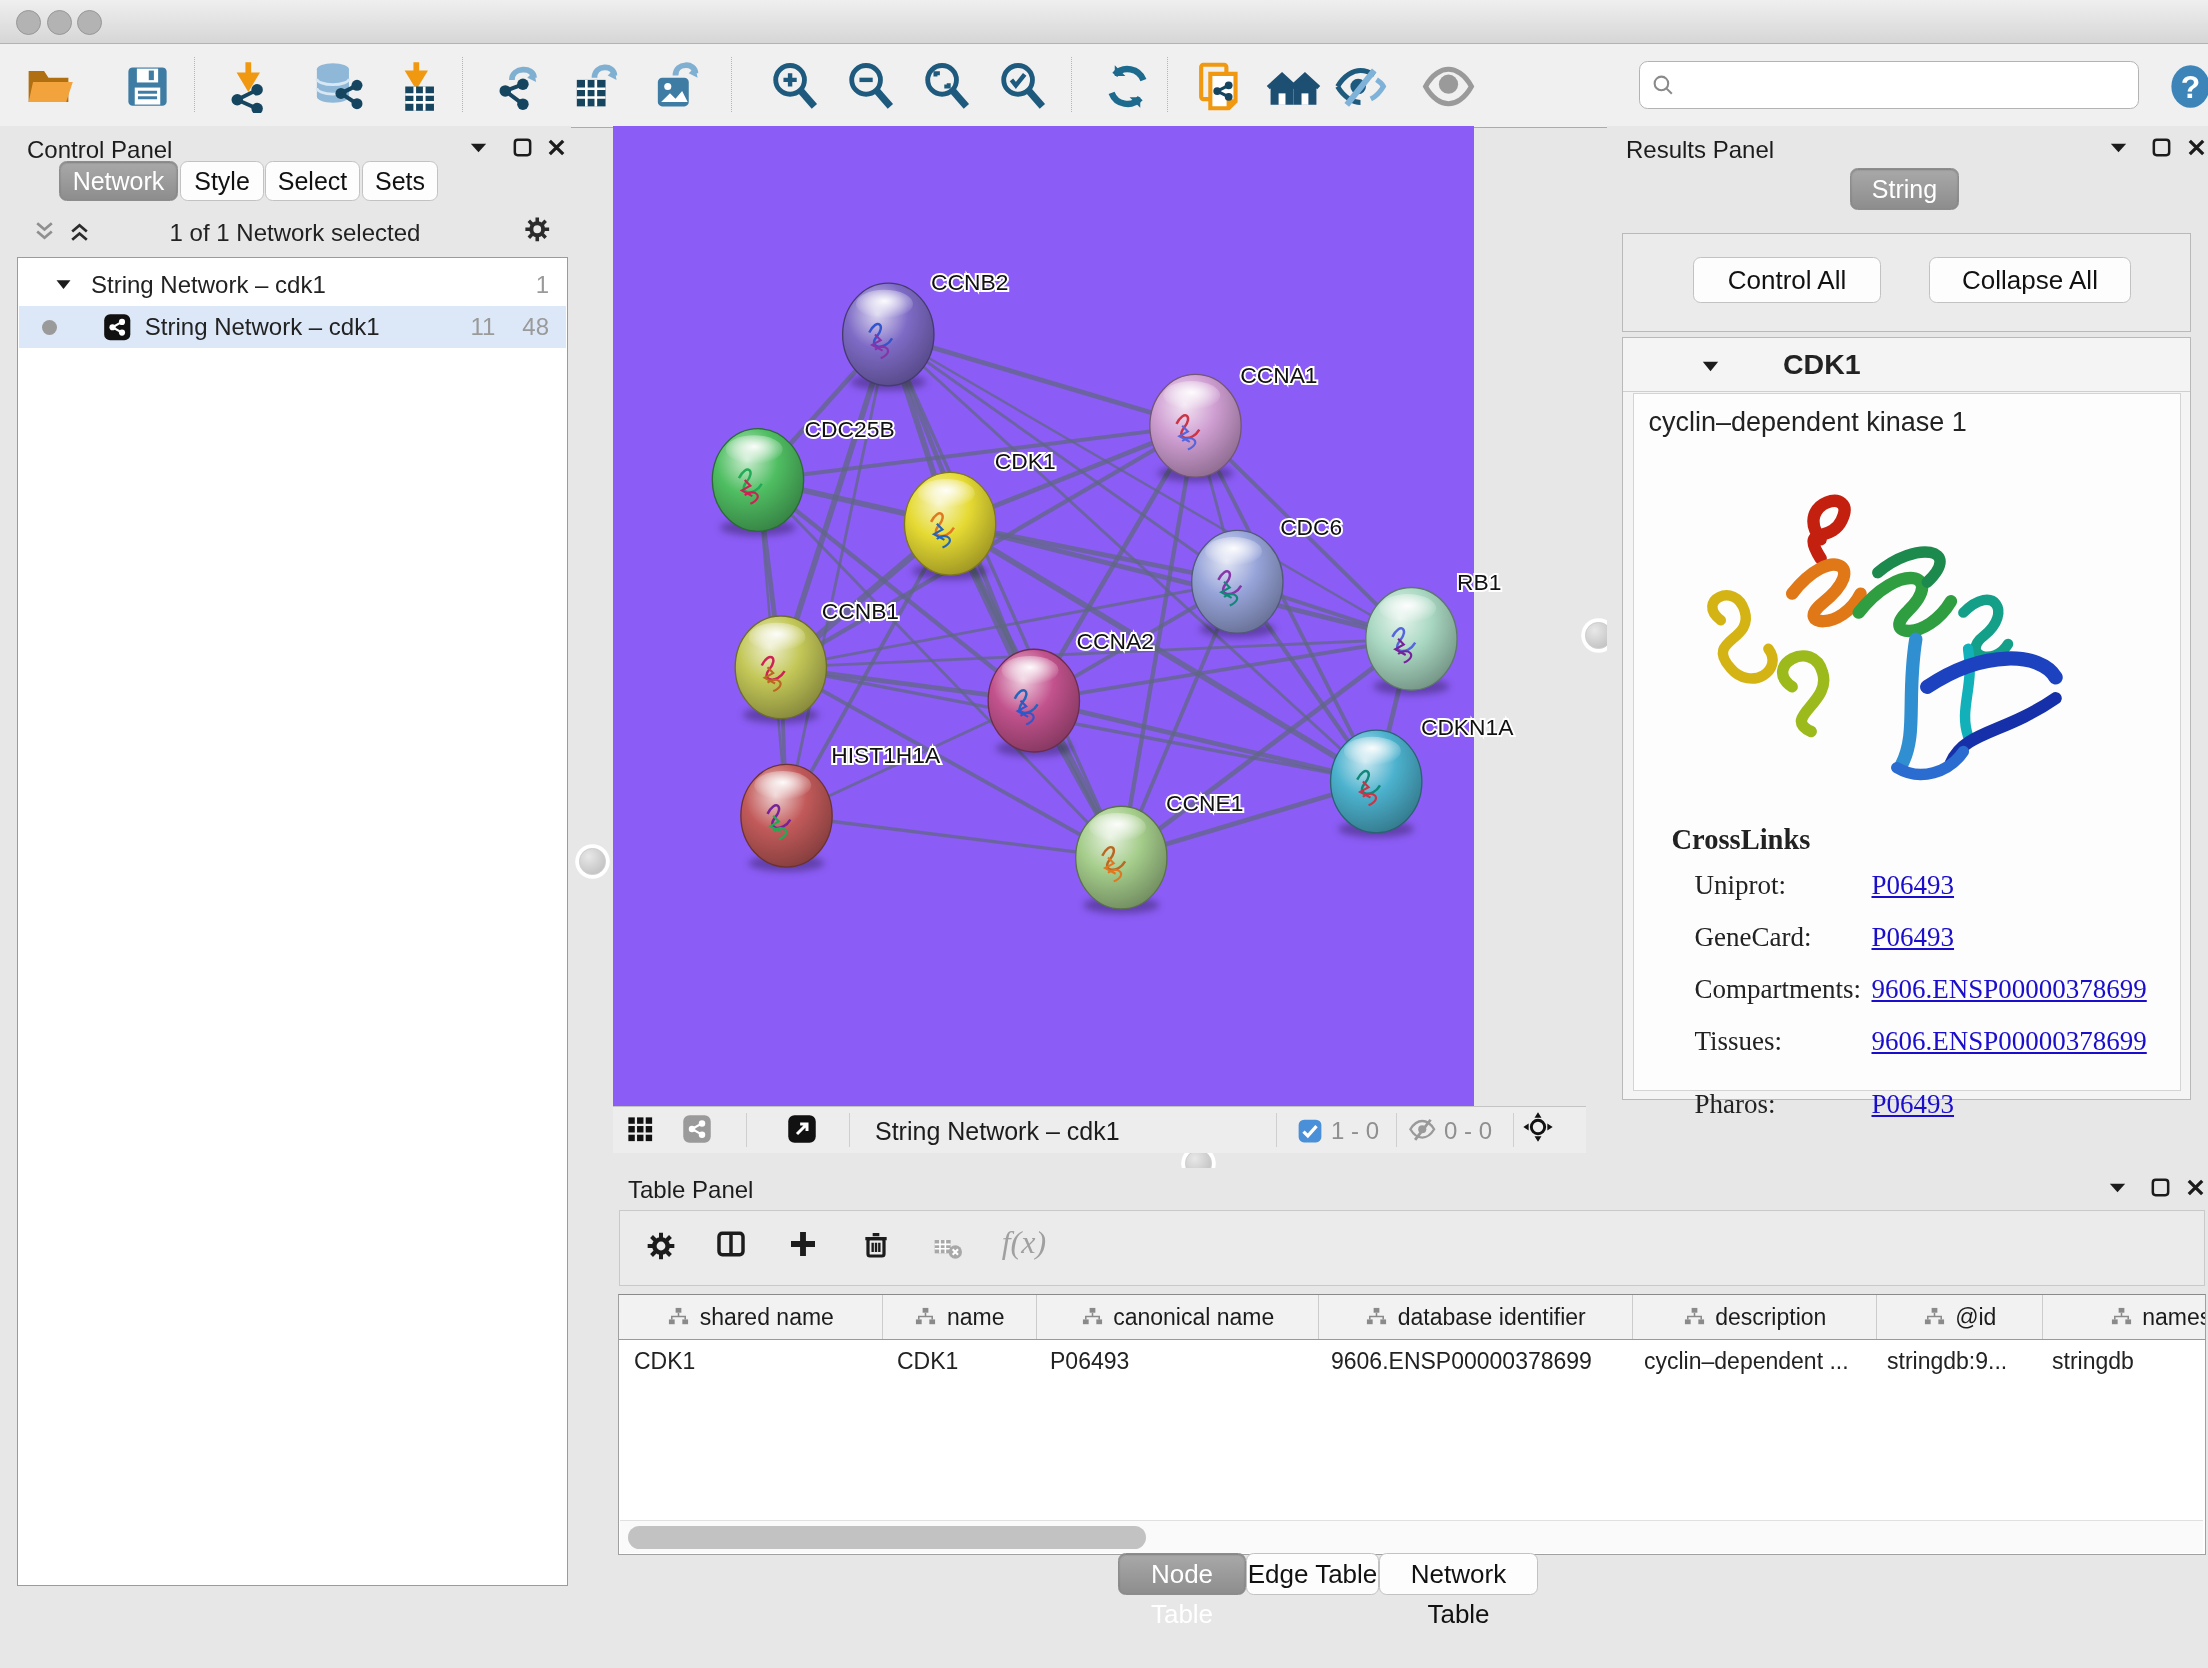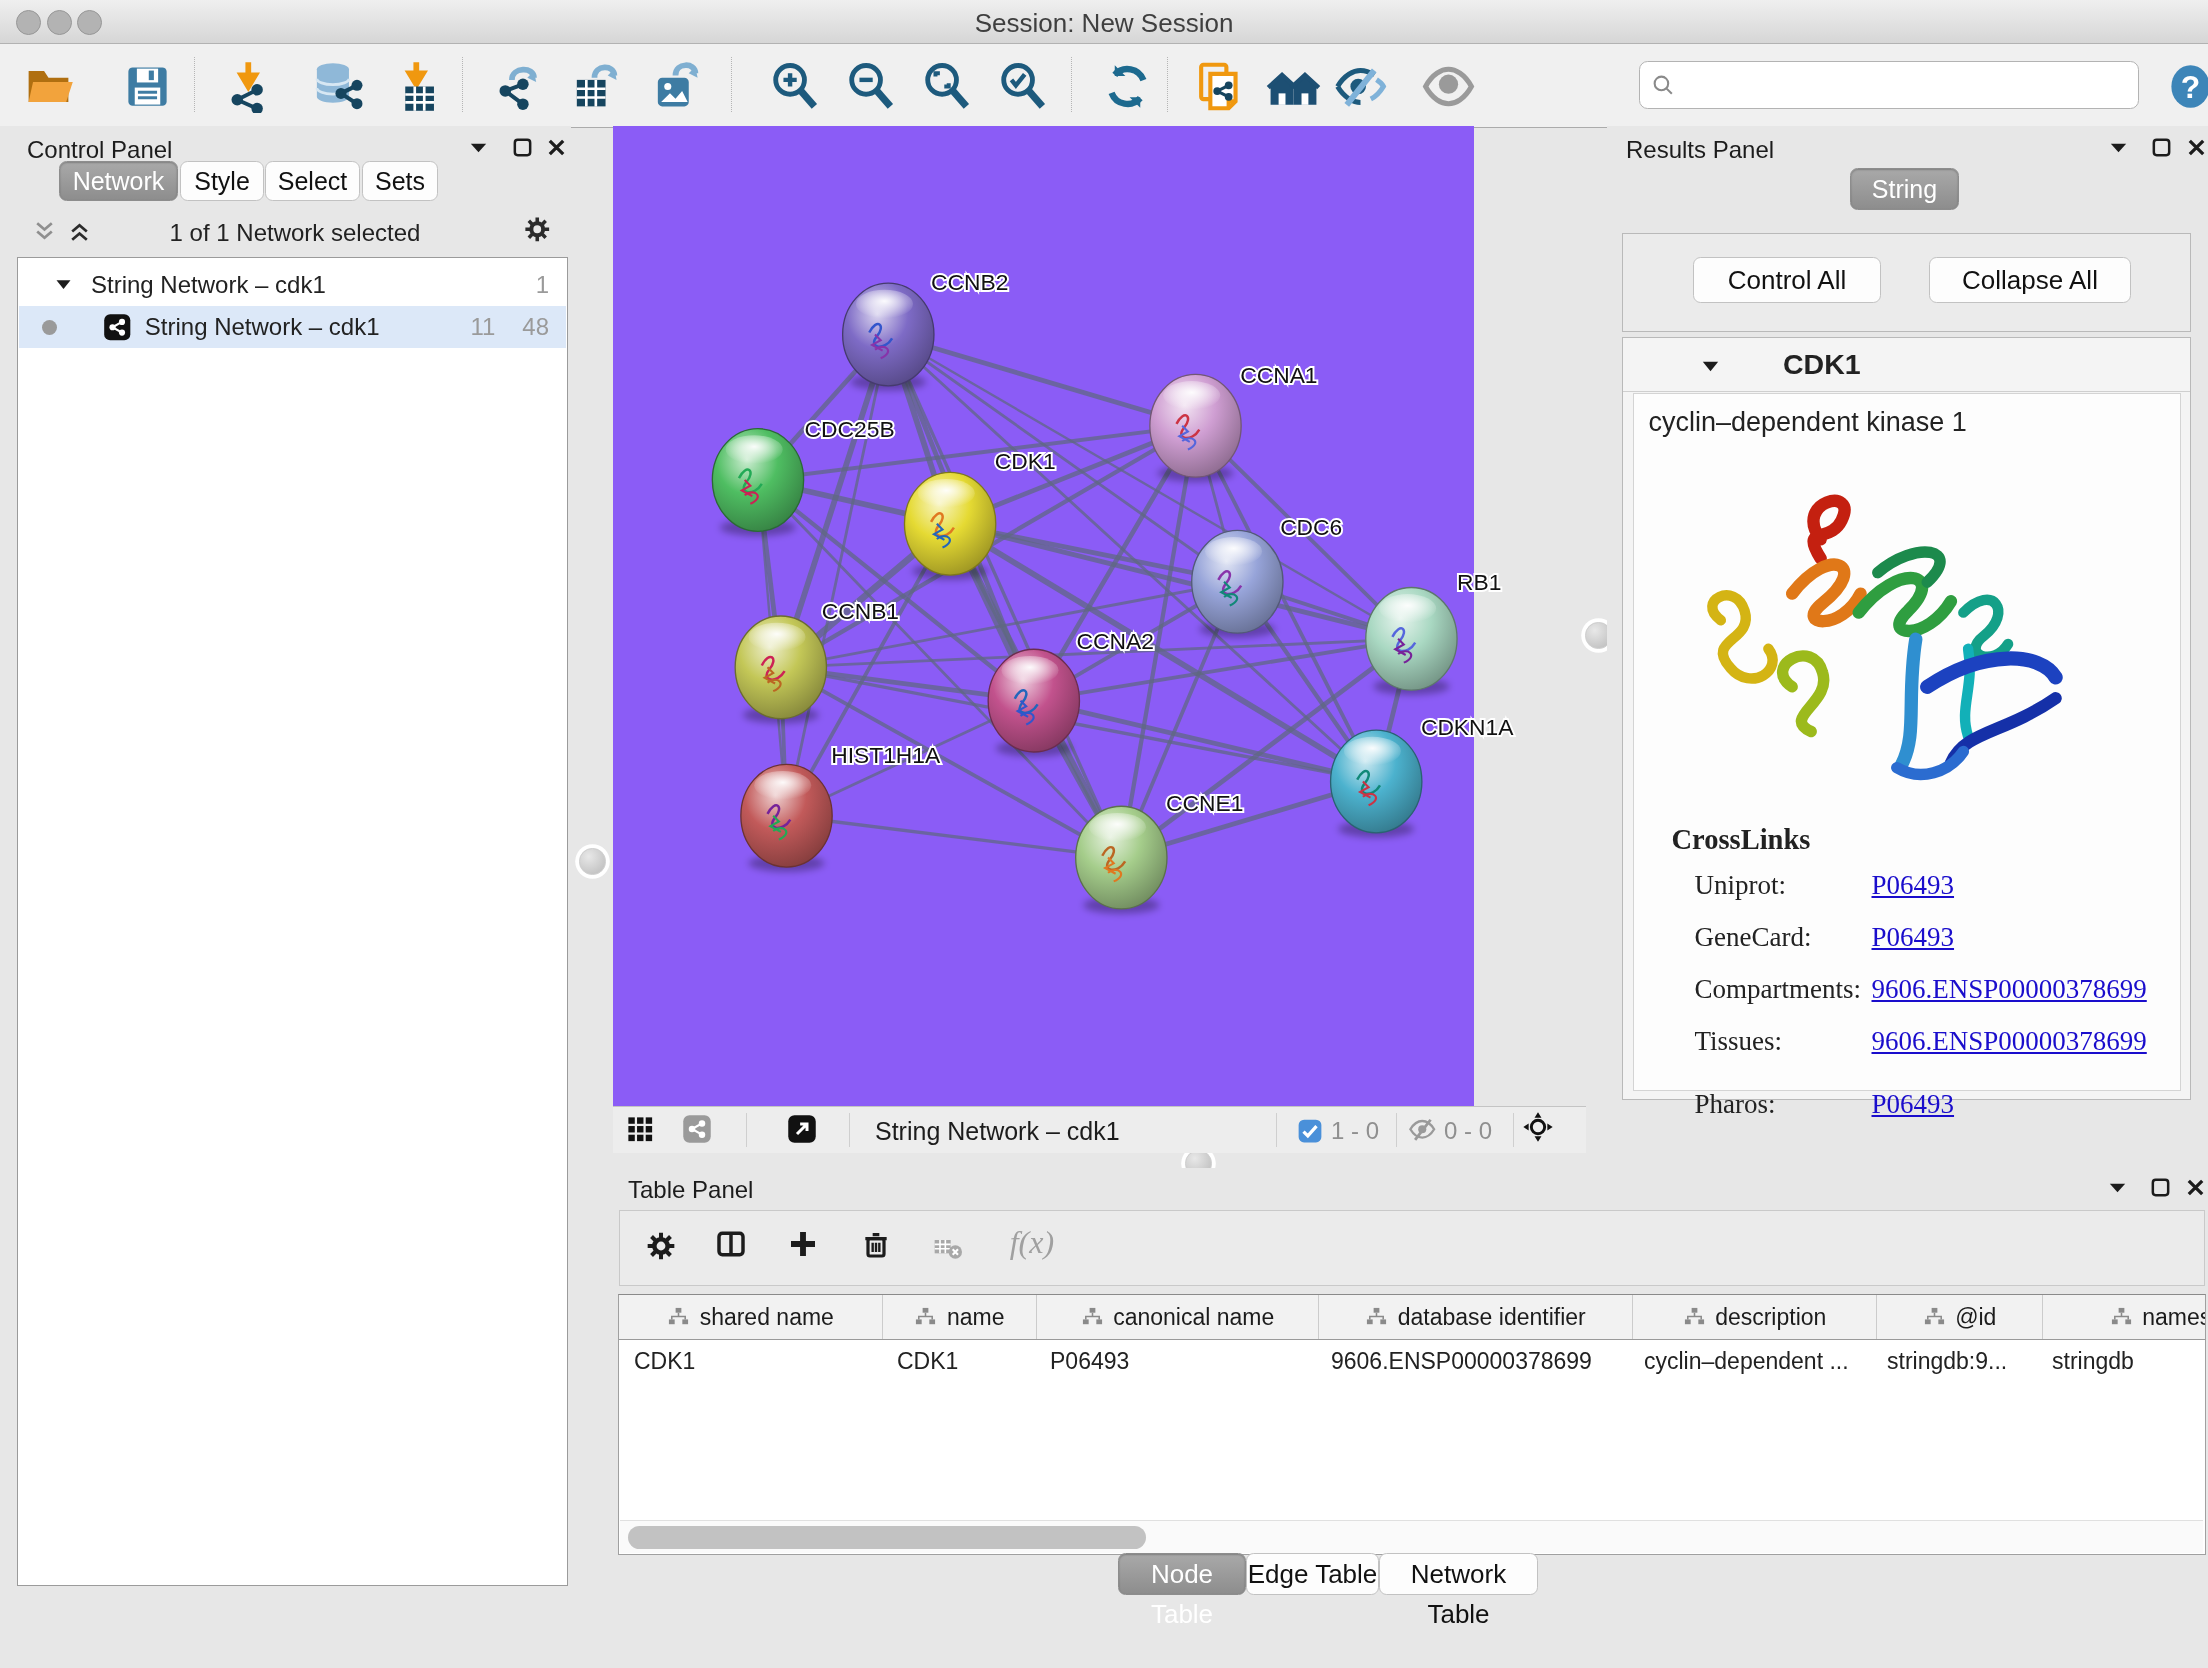--- a/index.html
+++ b/index.html
@@ -65,21 +65,20 @@
 </style>
 </head>
 <body>
 
 <div id="app">
 
   <div class="titlebar abs">
     <span class="tl" style="left:16px"></span>
     <span class="tl" style="left:47px"></span>
     <span class="tl" style="left:77px"></span>
-    <div class="wtitle">Session: New Session</div>
   </div>
 
   <div class="toolbar abs">
     <div class="tbtn" style="left:17px">
       <svg width="53" height="53" viewBox="0 0 24 24">
         <path d="M3 5h7l2 3h9v11H3z" fill="#b06f10"></path>
           <path d="M5 10h18l-3 9H3z" fill="#f2a33c"></path>
       </svg>
     </div>
     <div class="tbtn" style="left:116px">
@@ -696,21 +695,21 @@
         </svg>
       </div>
       <div class="picon" style="left:312px;top:23px">
         <svg width="32" height="32" viewBox="0 0 24 24">
           <rect x="2" y="6" width="12" height="10" fill="#a8a8a8"></rect>
           <path d="M2 9.3h12M2 12.6h12M6 6v10M10 6v10" stroke="#fff" stroke-width="1.2"></path>
           <circle cx="17.5" cy="15" r="5" fill="#a8a8a8"></circle>
           <path d="M15.5 13l4 4M19.5 13l-4 4" stroke="#fff" stroke-width="1.6"></path>
         </svg>
       </div>
-      <div class="abs" style="left:390px;top:13.3px;font-size:32px;color:#a0a0a0;font-family:'Liberation Serif',serif;font-style:italic;">f(x)</div>
+      <div class="abs" style="left:382px;top:13.3px;font-size:32px;color:#a0a0a0;font-family:'Liberation Serif',serif;font-style:italic;">f(x)</div>
     </div>
 
   </div>
 
   <div id="tablebox" class="abs">
     <div class="thead" id="thead">
         <div class="th" style="width: 263px;">
           <svg width="23" height="23" viewBox="0 0 24 24">
             <g fill="#8a8a8a">
               <rect x="9" y="2" width="6" height="5"></rect>

